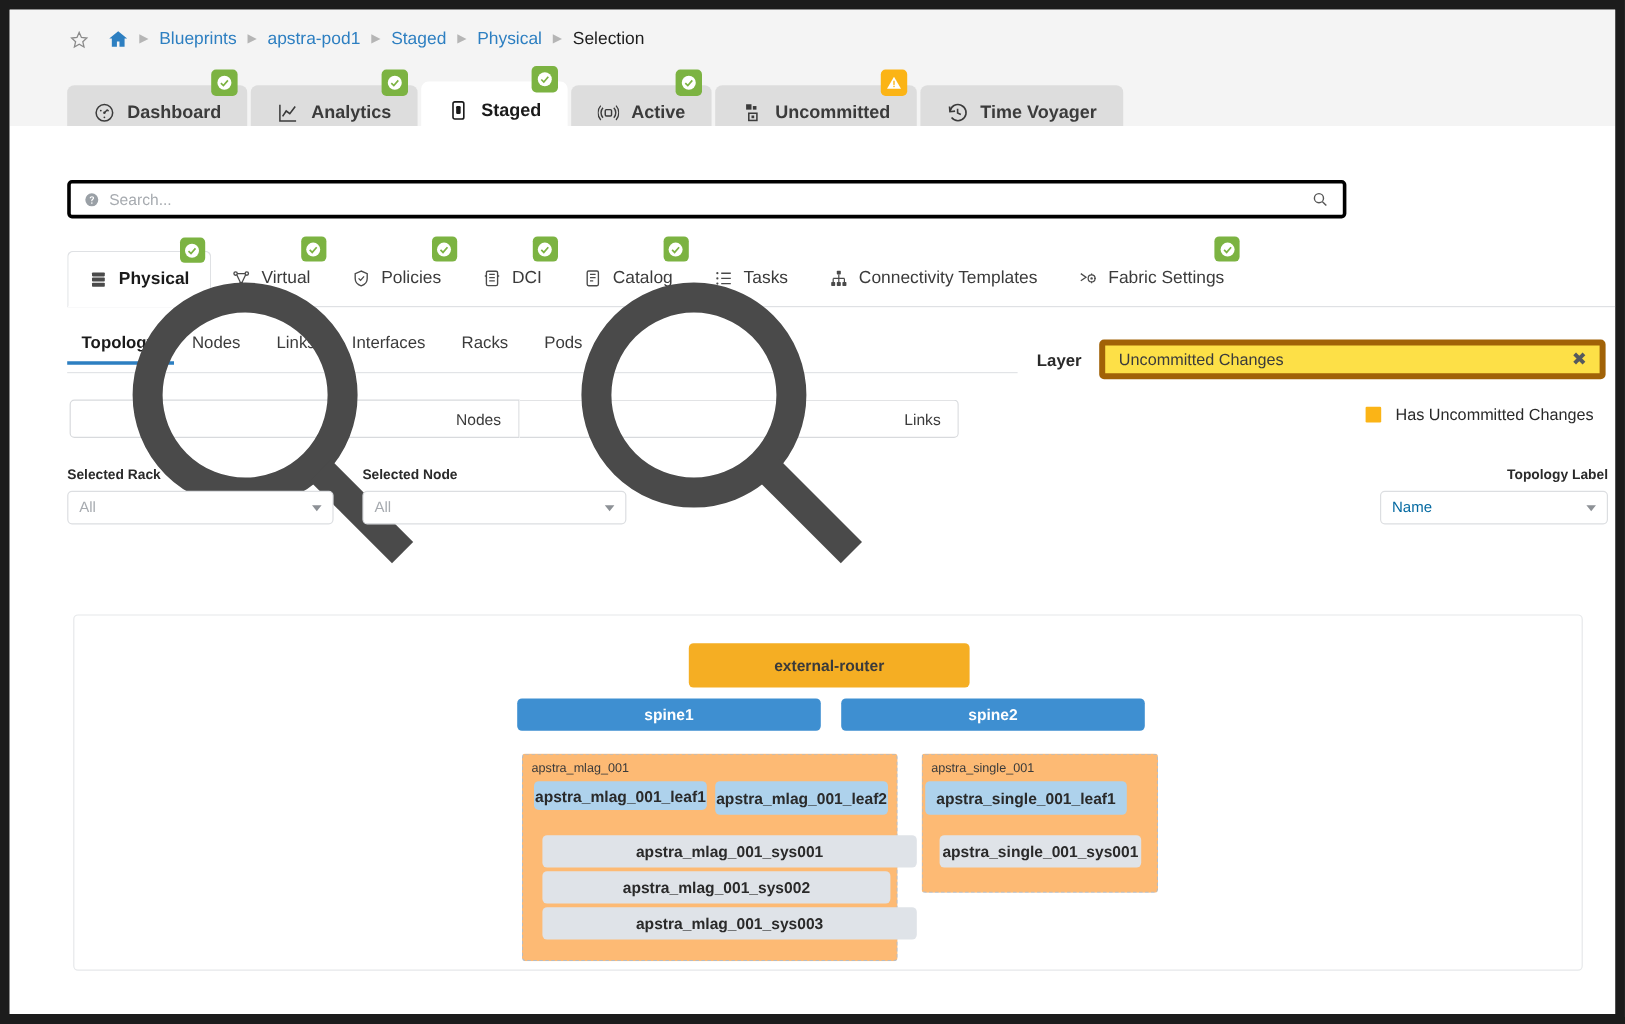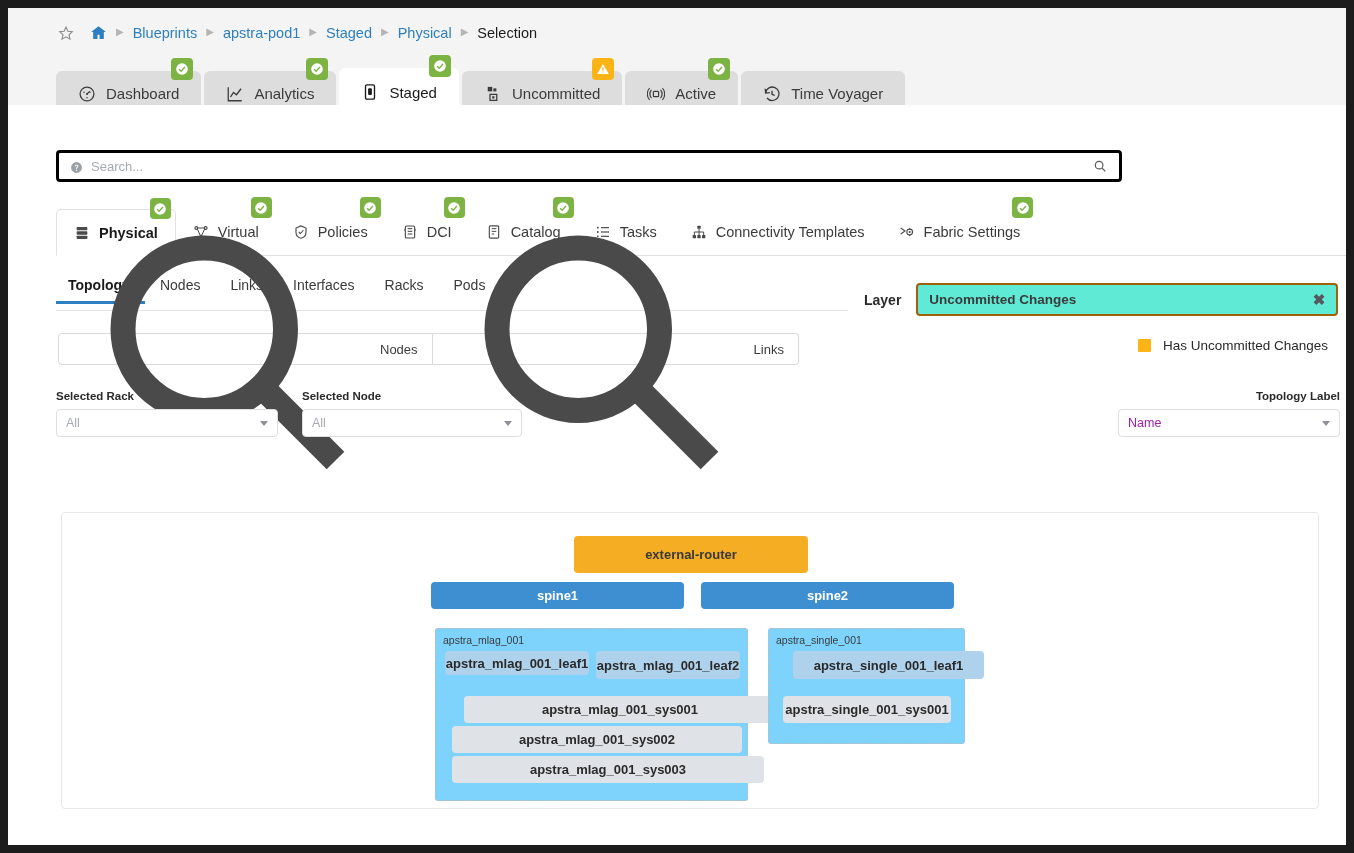--- a/index.html
+++ b/index.html
@@ -45,21 +45,21 @@
     position: absolute; left: 48px; top: 60px;
     display: flex; align-items: flex-end; gap: 3px;
   }
   .ptab {
     position: relative;
     height: 45px;
     padding: 0 22px;
     background: #dddddd;
     border-radius: 6px 6px 0 0;
     display: flex; align-items: center; gap: 10px;
-    font-size: 15px; color: #3b3b3b; font-weight: normal;
+    font-size: 15px; color: #3b3b3b; font-weight: bold;
     cursor: pointer;
   }
   .ptab.active { background: #ffffff; color: #1a1a1a; height: 48px; }
   .ptab .ticon { width: 18px; height: 18px; display: block; }
   .badge {
     position: absolute; right: 8px; top: -13px;
     width: 22px; height: 22px; border-radius: 4px;
     display: flex; align-items: center; justify-content: center;
   }
   .badge.ok { background: #7cb342; }
@@ -131,25 +131,24 @@
     box-shadow: inset 0 -3px 0 0 #2d7fc1;
   }
 
   .layer-row {
     position: absolute; left: 856px; top: 178px;
     display: flex; align-items: center; gap: 15px;
   }
   .layer-label { font-size: 14px; font-weight: bold; color: #2a2a2a; }
   .layer-input {
     width: 422px; height: 33px;
-    border: 2px solid #a16207; border-radius: 4px;
+    border: 5px solid #a16207; border-radius: 4px;
     display: flex; align-items: center; justify-content: space-between;
     padding: 0 11px; font-size: 13.5px; color: #3b3b3b;
-    background: #5eead4;
-    font-weight: bold;
+    background: #fde047;
   }
   .layer-clear { color: #55595e; font-size: 15px; cursor: pointer; line-height: 1; }
 
   .btn-group {
     position: absolute; left: 50px; top: 228px;
     display: flex;
   }
   .sbtn {
     height: 32px; padding: 0 14px;
     border: 1px solid #d8dadd;
@@ -175,21 +174,21 @@
     height: 28px; border: 1px solid #dcdee1; border-radius: 4px;
     background: #fff; display: flex; align-items: center;
     justify-content: space-between; padding: 0 9px;
     font-size: 12.5px; color: #a7abb0;
   }
   .caret { width: 0; height: 0; border-left: 4px solid transparent;
            border-right: 4px solid transparent; border-top: 5px solid #8d9196; }
   .f-rack { position: absolute; left: 0; top: 0; width: 222px; }
   .f-node { position: absolute; left: 246px; top: 0; width: 220px; }
   .f-topo { position: absolute; left: 1062px; top: 0; width: 222px; text-align: right; }
-  .f-topo .f-select { text-align: center; color: #a21caf; }
+  .f-topo .f-select { text-align: center; color: #0369a1; margin-left: 32px; }
 
   
   .checkrow {
     position: absolute; left: 60px; top: 462px;
     display: flex; align-items: center; gap: 22px;
   }
   .chk-item { display: flex; align-items: center; gap: 9px; cursor: pointer; }
   .chk {
     width: 16px; height: 16px; border-radius: 3px;
     border: 1px solid #cfd2d6; background: #f6f7f8;
@@ -213,21 +212,21 @@
     cursor: pointer;
   }
   .node.ext { background: #f5ae23; color: #3a3a3a; }
   .node.spine { background: #3e8fd1; color: #ffffff; }
   .node.leaf { background: #aed2ec; color: #2a2a2a; }
   .node.sys { background: #dfe3e8; color: #2a2a2a; }
 
   .rack {
     position: absolute;
     border: 1px dashed #b9bcc0; border-radius: 3px;
-    background: #7dd3fc;
+    background: #fdba74;
   }
   .rack-title {
     position: absolute; left: 7px; top: 5px;
     font-size: 10.5px; color: #3b3b3b;
   }
 </style>
 </head>
 <body>
 
 <div class="frame">
@@ -298,45 +297,45 @@
           <span>Staged</span>
           <span class="badge ok">
             <svg viewBox="0 0 24 24">
               <circle cx="12" cy="12" r="10" fill="#fff"></circle>
               <polyline points="7,12.4 10.6,16 17,8.6" fill="none" stroke="#7cb342" stroke-width="2.4"></polyline>
             </svg>
           </span>
         </div>
         <div class="ptab">
           <span class="ticon"><svg viewBox="0 0 24 24" style="width:100%;height:100%">
+              <rect x="8.5" y="8.5" width="7" height="7" rx="1.3" fill="none" stroke="currentColor" stroke-width="1.6"></rect>
+              <path d="M6 6.5a8 8 0 0 0 0 11M18 6.5a8 8 0 0 1 0 11" fill="none" stroke="currentColor" stroke-width="1.6"></path>
+              <path d="M3.5 4a12 12 0 0 0 0 16M20.5 4a12 12 0 0 1 0 16" fill="none" stroke="currentColor" stroke-width="1.4"></path>
+            </svg></span>
+          <span>Active</span>
+          <span class="badge ok">
+            <svg viewBox="0 0 24 24">
+              <circle cx="12" cy="12" r="10" fill="#fff"></circle>
+              <polyline points="7,12.4 10.6,16 17,8.6" fill="none" stroke="#7cb342" stroke-width="2.4"></polyline>
+            </svg>
+          </span>
+        </div>
+        <div class="ptab">
+          <span class="ticon"><svg viewBox="0 0 24 24" style="width:100%;height:100%">
               <rect x="5" y="2.5" width="6" height="6" fill="currentColor"></rect>
               <rect x="12.5" y="4.5" width="4" height="4" fill="currentColor"></rect>
               <rect x="8" y="12.5" width="9" height="8" fill="none" stroke="currentColor" stroke-width="1.7"></rect>
               <rect x="11" y="15" width="3" height="3" fill="currentColor"></rect>
             </svg></span>
           <span>Uncommitted</span>
           <span class="badge warn">
             <svg viewBox="0 0 24 24">
               <polygon points="12,3.5 22,20.5 2,20.5" fill="#fff"></polygon>
               <rect x="11" y="9" width="2" height="6" fill="#fbb416"></rect>
               <rect x="11" y="16.2" width="2" height="2" fill="#fbb416"></rect>
-            </svg>
-          </span>
-        </div>
-        <div class="ptab">
-          <span class="ticon"><svg viewBox="0 0 24 24" style="width:100%;height:100%">
-              <rect x="8.5" y="8.5" width="7" height="7" rx="1.3" fill="none" stroke="currentColor" stroke-width="1.6"></rect>
-              <path d="M6 6.5a8 8 0 0 0 0 11M18 6.5a8 8 0 0 1 0 11" fill="none" stroke="currentColor" stroke-width="1.6"></path>
-              <path d="M3.5 4a12 12 0 0 0 0 16M20.5 4a12 12 0 0 1 0 16" fill="none" stroke="currentColor" stroke-width="1.4"></path>
-            </svg></span>
-          <span>Active</span>
-          <span class="badge ok">
-            <svg viewBox="0 0 24 24">
-              <circle cx="12" cy="12" r="10" fill="#fff"></circle>
-              <polyline points="7,12.4 10.6,16 17,8.6" fill="none" stroke="#7cb342" stroke-width="2.4"></polyline>
             </svg>
           </span>
         </div>
         <div class="ptab">
           <span class="ticon"><svg viewBox="0 0 24 24" style="width:100%;height:100%">
               <path d="M3.5 10.5a9 9 0 1 1 1.8 6.8" fill="none" stroke="currentColor" stroke-width="1.8"></path>
               <polyline points="3,5 3.5,10.8 9.2,10.2" fill="none" stroke="currentColor" stroke-width="1.8"></polyline>
               <polyline points="12,7.5 12,12.3 15.6,14" fill="none" stroke="currentColor" stroke-width="1.8"></polyline>
             </svg></span>
           <span>Time Voyager</span>
@@ -565,25 +564,25 @@
       </div>
 
     <div class="topo" id="topo">
         <div class="node ext" style="left: 512px; top: 23px; width: 234px; height: 37px;">external-router</div>
         <div class="node spine" style="left: 369px; top: 69px; width: 253px; height: 27px;">spine1</div>
         <div class="node spine" style="left: 639px; top: 69px; width: 253px; height: 27px;">spine2</div>
         <div class="rack" style="left: 373px; top: 115px; width: 313px; height: 173px;">
           <span class="rack-title">apstra_mlag_001</span>
           <div class="node leaf" style="left: 9px; top: 22px; width: 144px; height: 24px;">apstra_mlag_001_leaf1</div>
           <div class="node leaf" style="left: 160px; top: 22px; width: 144px; height: 28px;">apstra_mlag_001_leaf2</div>
-          <div class="node sys" style="left: 28px; top: 67px; width: 312px; height: 27px;">apstra_mlag_001_sys001</div>
+          <div class="node sys" style="left: 16px; top: 67px; width: 312px; height: 27px;">apstra_mlag_001_sys001</div>
           <div class="node sys" style="left: 16px; top: 97px; width: 290px; height: 27px;">apstra_mlag_001_sys002</div>
           <div class="node sys" style="left: 16px; top: 127px; width: 312px; height: 27px;">apstra_mlag_001_sys003</div>
         </div>
         <div class="rack" style="left: 706px; top: 115px; width: 197px; height: 116px;">
           <span class="rack-title">apstra_single_001</span>
-          <div class="node leaf" style="left: 24px; top: 22px; width: 191px; height: 28px;">apstra_single_001_leaf1</div>
+          <div class="node leaf" style="left: 2px; top: 22px; width: 168px; height: 28px;">apstra_single_001_leaf1</div>
           <div class="node sys" style="left: 14px; top: 67px; width: 168px; height: 27px;">apstra_single_001_sys001</div>
         </div>
       </div>
 
   </div>
 </div>
 
 </body></html>

